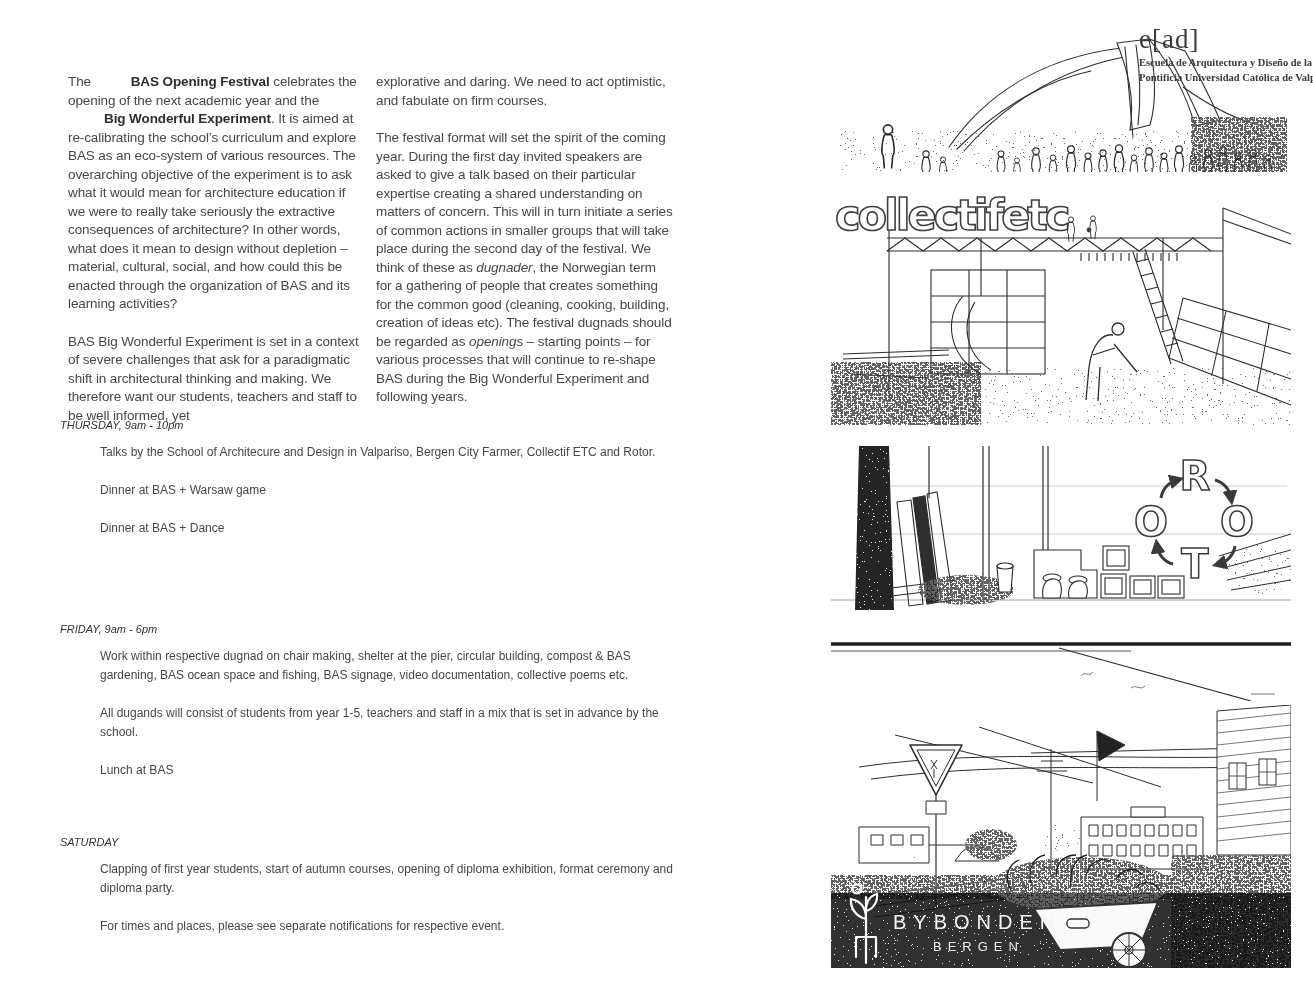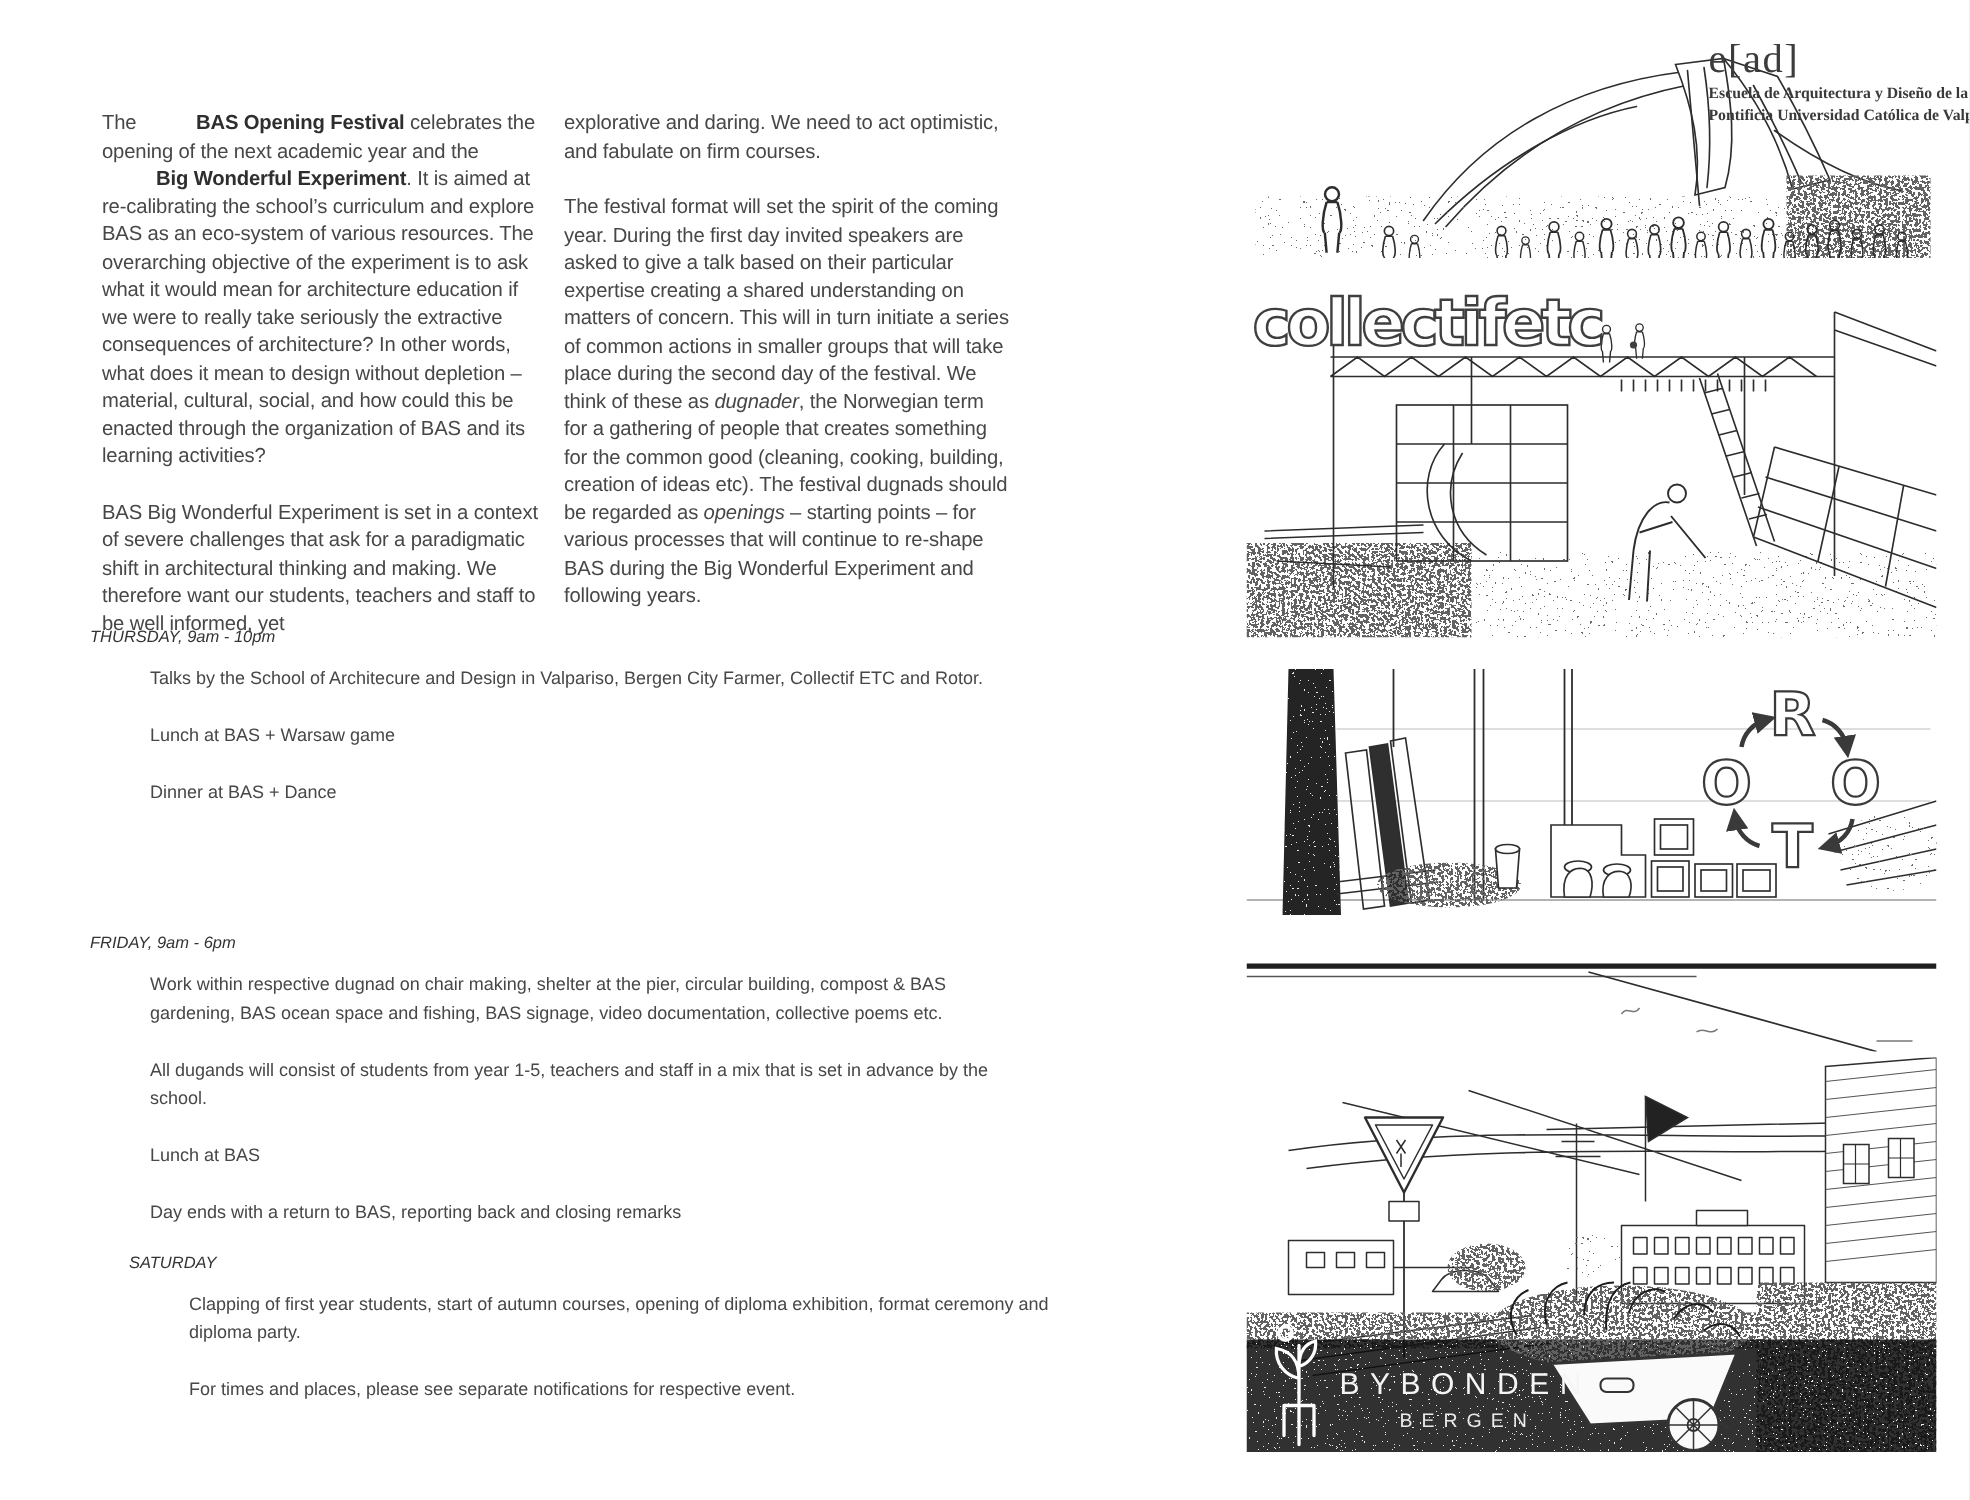--- a/index.html
+++ b/index.html
@@ -7,21 +7,21 @@
           font-family:"Liberation Sans",sans-serif;color:#454545;}
   
   .col{position:absolute;font-size:13.5px;line-height:18.5px;letter-spacing:-0.1px;color:#474747;}
   .col p{margin:0 0 19px 0;}
   .col-1{left:68px;top:73px;width:292px;}
   .col-2{left:376px;top:73px;width:298px;}
   b{color:#2e2e2e;margin-left:36px;}
   .day-section{position:absolute;left:60px;width:625px;}
   .sec-thursday{top:415px;}
   .sec-friday{top:619px;}
-  .sec-saturday{top:832px;margin-left:26px;}
+  .sec-saturday{top:832px;}
   .day-heading{font-style:italic;font-weight:400;font-size:11px;color:#333;margin:0 0 8px 0;line-height:20px;}
   .day-section p{margin:0 0 19px 40px;font-size:12px;line-height:19px;color:#474747;width:575px;}
   
   .sketch{position:absolute;}
   .ead{position:absolute;left:1139px;top:24px;width:180px;font-family:"Liberation Serif",serif;}
   .ead-name{font-size:27px;letter-spacing:1px;color:#3c3c3c;}
   .ead-sub{font-size:10.5px;font-weight:bold;color:#3a3a3a;line-height:15px;white-space:nowrap;overflow:hidden;}
   .ead-sub:first-of-type{margin-top:9px;}
 </style>
 </head>
@@ -79,30 +79,29 @@
       <p>BAS Big Wonderful Experiment is set in a context of severe challenges that ask for a paradigmatic shift in architectural thinking and making. We therefore want our students, teachers and staff to be well informed, yet</p>
     </div>
     <div class="col col-2">
       <p>explorative and daring. We need to act optimistic, and fabulate on firm courses.</p>
       <p><span>The festival format will set the spirit of the coming year. During the first day invited speakers are asked to give a talk based on their particular expertise creating a shared understanding on matters of concern. This will in turn initiate a series of common actions in smaller groups that will take place during the second day of the festival. We think of these as </span><i>dugnader</i><span>, the Norwegian term for a gathering of people that creates something for the common good (cleaning, cooking, building, creation of ideas etc). The festival dugnads should be regarded as </span><i>openings</i><span> – starting points – for various processes that will continue to re-shape BAS during the Big Wonderful Experiment and following years.</span></p>
     </div>
 
     <section class="day-section sec-thursday">
       <h3 class="day-heading">THURSDAY, 9am - 10pm</h3>
       <p>Talks by the School of Architecure and Design in Valpariso, Bergen City Farmer, Collectif ETC and Rotor.</p>
-      <p>Lunch at BAS + Warsaw game</p>
+      <p>Dinner at BAS + Warsaw game</p>
       <p>Dinner at BAS + Dance</p>
     </section>
 
     <section class="day-section sec-friday">
       <h3 class="day-heading">FRIDAY, 9am - 6pm</h3>
       <p>Work within respective dugnad on chair making, shelter at the pier, circular building, compost &amp; BAS gardening, BAS ocean space and fishing, BAS signage, video documentation, collective poems etc.</p>
       <p>All dugands will consist of students from year 1-5, teachers and staff in a mix that is set in advance by the school.</p>
       <p>Lunch at BAS</p>
-      <p>Day ends with a return to BAS, reporting back and closing remarks</p>
     </section>
 
     <section class="day-section sec-saturday">
       <h3 class="day-heading">SATURDAY</h3>
       <p>Clapping of first year students, start of autumn courses, opening of diploma exhibition, format ceremony and diploma party.</p>
       <p>For times and places, please see separate notifications for respective event.</p>
     </section>
   </div>
 
   <div>

